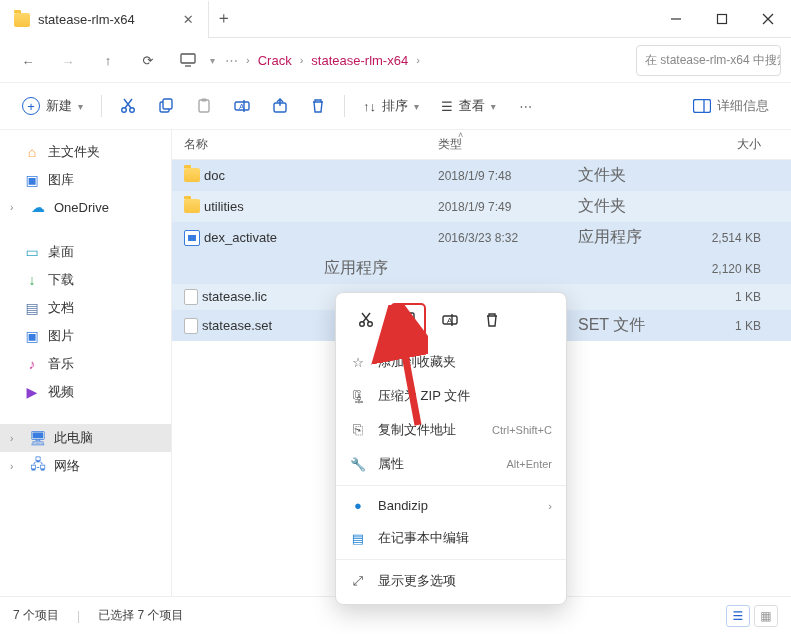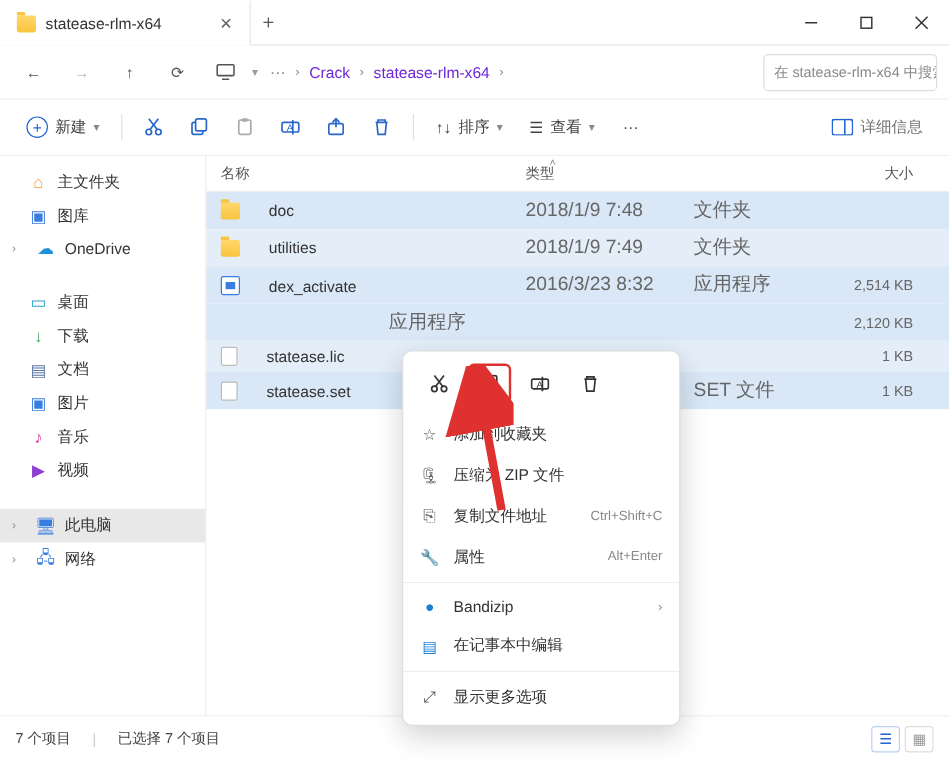--- a/index.html
+++ b/index.html
@@ -12,21 +12,21 @@
 .tab-icon::before { content:""; position:absolute; top:-3px; left:0; width:7px; height:3px; background:#f9c440; border-radius:1px 1px 0 0;}
 .tab-close { margin-left: 40px; color:#666; cursor:pointer; }
 .tab-add { width: 30px; text-align: center; color: #555; font-size: 16px; cursor:pointer; }
 .win-controls { margin-left: auto; display: flex; }
 .win-controls div { width: 46px; height: 38px; display:flex; align-items:center; justify-content:center; color:#333; cursor:pointer; }
 
 .navbar { height: 44px; display: flex; align-items: center; padding: 0 10px; gap: 4px; }
 .nav-btn { width: 36px; height: 32px; display:flex; align-items:center; justify-content:center; color:#555; border-radius:4px; cursor:pointer; }
 .nav-btn.disabled { color: #bbb; }
 .breadcrumb { display: flex; align-items: center; gap: 8px; padding: 0 6px; flex:1; }
-.breadcrumb span { color: #6d28d9; cursor:pointer; }
+.breadcrumb span { color: #be185d; cursor:pointer; }
 .breadcrumb .chev { color: #888; font-size: 11px; }
 .search { width: 145px; padding: 6px 8px; border: 1px solid #ddd; border-radius: 4px; color: #888; font-size: 12px; white-space: nowrap; overflow: hidden; }
 
 .toolbar { height: 48px; display:flex; align-items:center; padding:0 12px; gap:2px; border-top:1px solid #f0f0f0; border-bottom:1px solid #f0f0f0; }
 .tb-btn { padding: 6px 10px; display:flex; align-items:center; gap:6px; border-radius:4px; cursor:pointer; color:#444; }
 .tb-btn .plus-circle { width:18px; height:18px; border:1.5px solid #2265d0; border-radius:50%; display:flex; align-items:center; justify-content:center; color:#2265d0; font-size:13px; line-height:1; }
 .tb-sep { width:1px; height:22px; background:#e0e0e0; margin:0 6px; }
 .tb-icon { width:36px; height:32px; display:flex; align-items:center; justify-content:center; color:#2967c9; cursor:pointer; border-radius:4px; }
 .tb-icon.muted { color:#999; }
 .tb-details { margin-left:auto; display:flex; align-items:center; gap:6px; color:#737373; cursor:pointer; padding:6px 10px; }
@@ -43,22 +43,22 @@
 .ic-desktop{color:#2fa3c4;} .ic-dl{color:#3aa655;} .ic-doc{color:#5b7aa8;}
 .ic-pic{color:#3a7de0;} .ic-music{color:#d64ca4;} .ic-video{color:#8b3fd0;}
 .ic-pc{color:#3a7de0;} .ic-net{color:#3a7de0;}
 
 .filepane { flex:1; position:relative; }
 .cols { display:flex; padding: 6px 12px; border-bottom:1px solid #eee; color:#555; font-size:12px; }
 .c-name{width:254px;} .c-date{width:140px;} .c-type{width:120px;} .c-size{flex:1; text-align:right; padding-right:18px;}
 .row { display:flex; align-items:center; padding:5px 12px; font-size:13px; }
 .row.sel { background:#d9e7f7; }
 .row.sel.alt { background:#e4eef9; }
-.rc-name{width:254px; display:flex; align-items:flex-end; gap:24px;} 
-.rc-date{width:140px; color:#666; font-size:16px;} 
+.rc-name{width:254px; display:flex; align-items:flex-start; gap:4px;} 
+.rc-date{width:140px; color:#666; font-size:12px;} 
 .rc-type{width:120px; color:#666; font-size:16px;} 
 .rc-size{flex:1; text-align:right; padding-right:18px; color:#666; font-size:12px;}
 .fi-folder{width:16px;height:14px;background:linear-gradient(#ffd76a,#f9c440);border-radius:2px;position:relative;}
 .fi-folder::before{content:"";position:absolute;top:-3px;left:0;width:7px;height:3px;background:#f9c440;border-radius:1px 1px 0 0;}
 .fi-exe{width:16px;height:16px;background:#fff;border:1px solid #3a7de0;border-radius:2px;position:relative;}
 .fi-exe::after{content:"";position:absolute;left:3px;top:4px;width:8px;height:6px;background:#3a7de0;}
 .fi-pdf{width:16px;height:16px;background:#d93025;border-radius:2px;color:#fff;font-size:7px;font-weight:bold;display:flex;align-items:center;justify-content:center;}
 .fi-file{width:14px;height:16px;background:#fff;border:1px solid #bbb;border-radius:2px;}
 .sort-ind { position:absolute; left:286px; top:0; color:#888; font-size:9px; }
 

